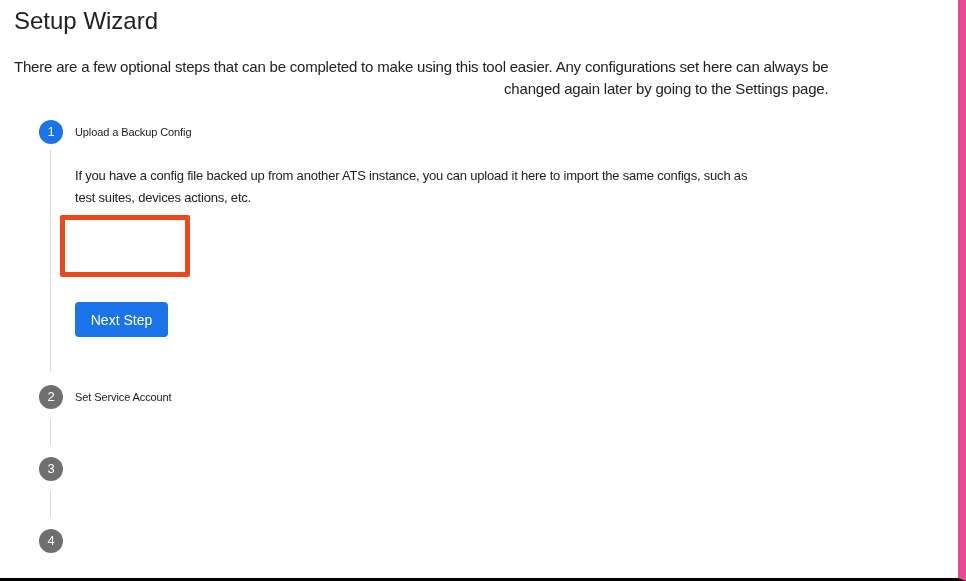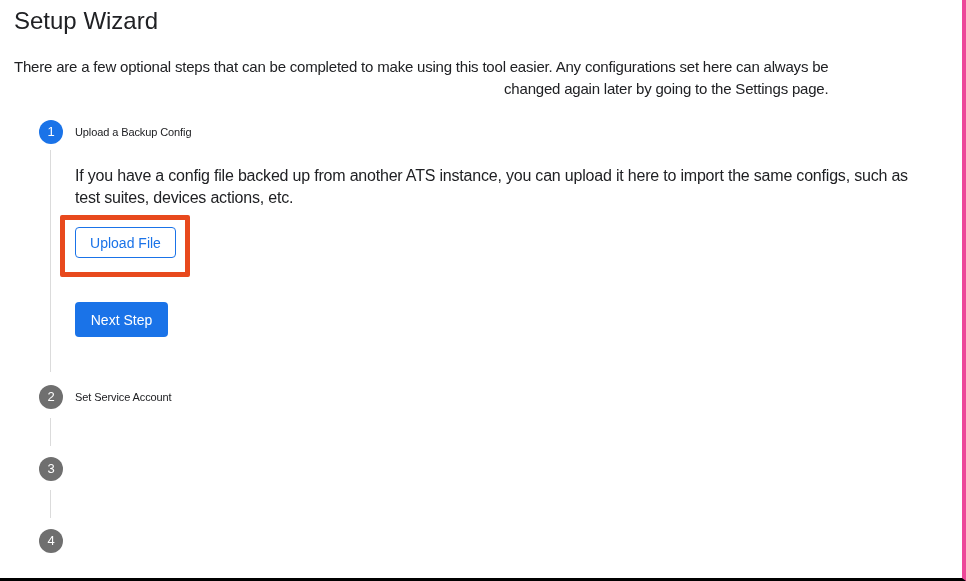--- a/index.html
+++ b/index.html
@@ -2,21 +2,21 @@
 <html><head>
 <meta charset="utf-8">
 <style>
   * { margin: 0; padding: 0; box-sizing: border-box; }
   html, body { background: #fff; }
   .page {
     position: relative;
     width: 966px;
     height: 581px;
     background: #ffffff;
-    border-right: 4px solid #ec4899;
+    border-right: 8px solid #ec4899;
     border-bottom: 3px solid #000;
     overflow: hidden;
     font-family: "Liberation Sans", sans-serif;
     color: #202124;
   }
   .page-title {
     position: absolute;
     left: 14px;
     top: 6px;
     font-size: 24px;
@@ -66,21 +66,21 @@
   .connector {
     position: absolute;
     left: 50px;
     width: 1px;
     background: #dbdbdb;
   }
   .step1-desc {
     position: absolute;
     left: 75px;
     top: 165px;
-    font-size: 16px;
+    font-size: 13px;
     line-height: 22px;
     letter-spacing: -0.2px;
     color: #202124;
   }
   .step1-desc .line { display: block; white-space: nowrap; }
 
   .annotation-rect {
     position: absolute;
     left: 60px;
     top: 215px;
@@ -146,21 +146,20 @@
 
   <div class="connector" style="top:150px; height:222px;"></div>
 
   <div class="step1-desc">
     <span class="line">If you have a config file backed up from another ATS instance, you can upload it here to import the same configs, such as</span>
     <span class="line">test suites, devices actions, etc.</span>
   </div>
 
   <div class="annotation-rect"></div>
 
-  <button class="upload-btn">Upload File</button>
 
   <button class="next-btn">Next Step</button>
 
   <div class="step-header" style="top:385px;">
     <div class="step-badge">2</div>
     <div class="step-label">Set Service Account</div>
   </div>
 
   <div class="connector" style="top:418px; height:28px;"></div>
 

